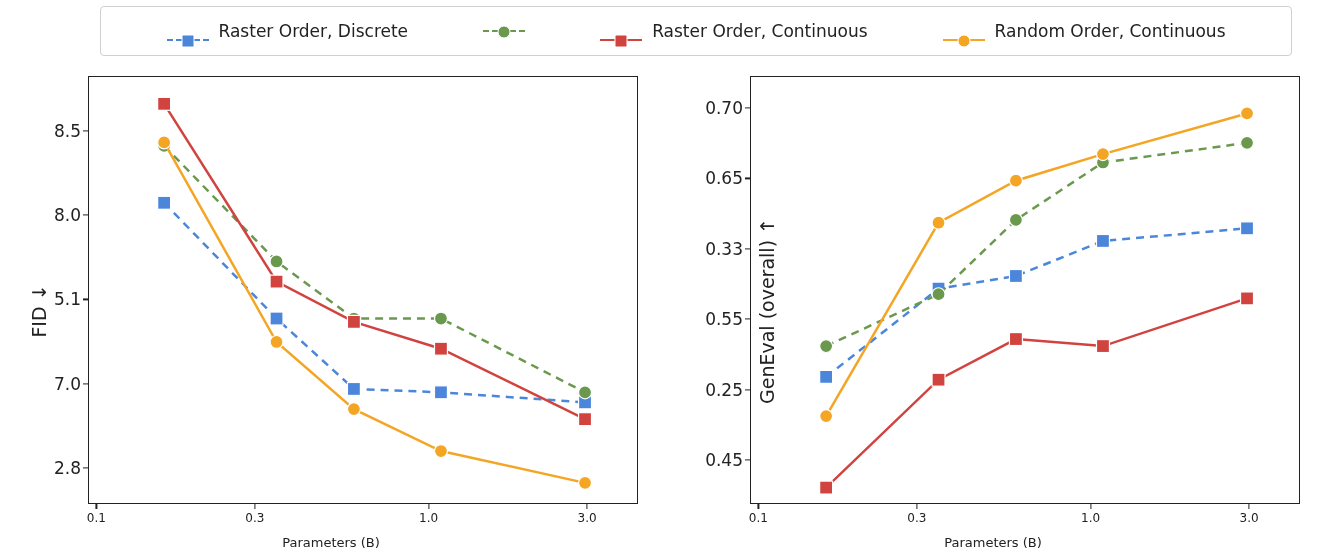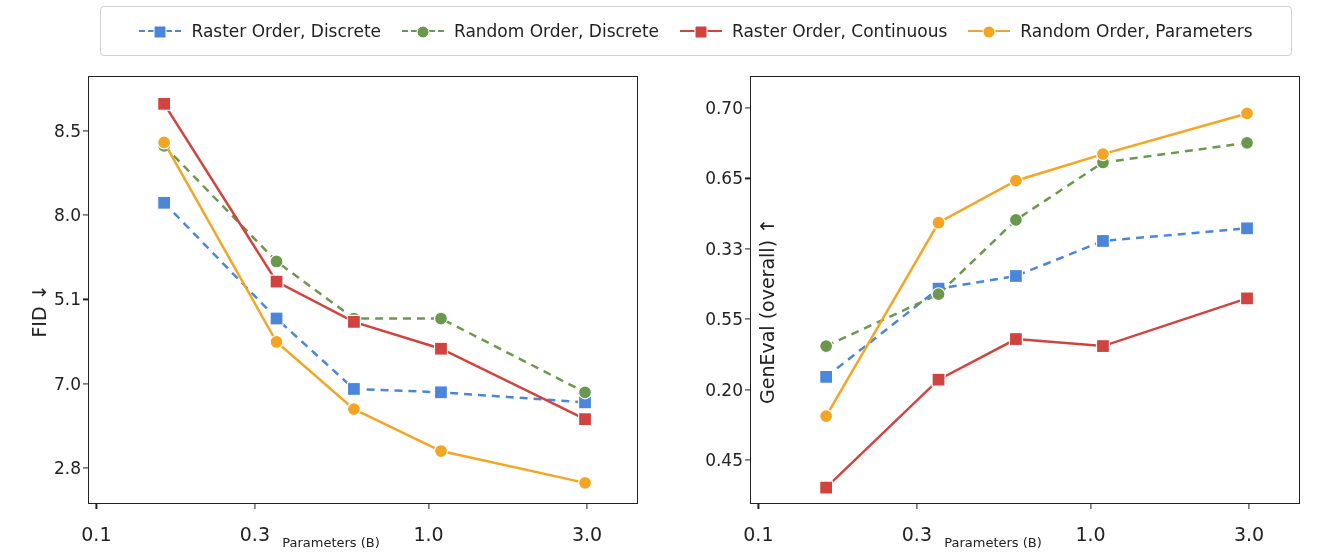--- a/index.html
+++ b/index.html
@@ -25,21 +25,21 @@
   border-radius: 4px;
   background: #fff;
   display: flex;
   align-items: center;
   justify-content: space-around;
   padding: 0 28px;
   font-size: 17px;
 }
 .legend-item {
   display: flex;
-  align-items: center;
+  align-items: flex-end;
   gap: 10px;
 }
 .legend-swatch {
   width: 42px;
   height: 2px;
   display: flex;
   align-items: center;
   justify-content: center;
   position: relative;
 }
@@ -107,22 +107,22 @@
   width: 60px;
   text-align: right;
   padding-right: 8px;
   transform: translateY(-50%);
   font-size: 17px;
 }
 .tick-x {
   position: absolute;
   top: 100%;
   transform: translateX(-50%);
-  padding-top: 20px;
-  font-size: 19px;
+  padding-top: 8px;
+  font-size: 12px;
 }
 .tick-mark-y {
   position: absolute;
   left: -6px;
   width: 6px;
   height: 1.2px;
   background: #222;
   transform: translateY(-50%);
 }
 .tick-mark-x {
@@ -162,33 +162,32 @@
     <div class="legend-item">
       <span class="legend-swatch dashed" style="color:#4b86db">
         <span class="legend-marker square" style="background:#4b86db"></span>
       </span>
       <span>Raster Order, Discrete</span>
     </div>
     <div class="legend-item">
       <span class="legend-swatch dashed" style="color:#6a994e">
         <span class="legend-marker circle" style="background:#6a994e"></span>
       </span>
-      <span>Random Order, Discrete</span>
     </div>
     <div class="legend-item">
       <span class="legend-swatch solid" style="color:#d1433f">
         <span class="legend-marker square" style="background:#d1433f"></span>
       </span>
       <span>Raster Order, Continuous</span>
     </div>
     <div class="legend-item">
       <span class="legend-swatch solid" style="color:#f4a524">
         <span class="legend-marker circle" style="background:#f4a524"></span>
       </span>
-      <span>Random Order, Parameters</span>
+      <span>Random Order, Continuous</span>
     </div>
   </div>
 
   <div class="plots">
 
     <div class="plot">
       <div class="ylabel">FID ↓</div>
       <div class="xlabel">Parameters (B)</div>
       <div class="axes" id="axes-left">
         <svg class="plot-svg" id="svg-left" viewBox="0 0 550 428">
@@ -263,21 +262,21 @@
             <rect x="491.57" y="215.95" width="13" height="13" class="marker-sq" fill="#d1433f"></rect>
             <path d="M75.20 340.71 L188.13 146.42 L265.88 104.18 L353.33 77.43 L498.07 36.61" class="series-line " stroke="#f4a524"></path>
             <circle cx="75.20" cy="340.71" r="6.5" class="marker-ci" fill="#f4a524"></circle>
             <circle cx="188.13" cy="146.42" r="6.5" class="marker-ci" fill="#f4a524"></circle>
             <circle cx="265.88" cy="104.18" r="6.5" class="marker-ci" fill="#f4a524"></circle>
             <circle cx="353.33" cy="77.43" r="6.5" class="marker-ci" fill="#f4a524"></circle>
             <circle cx="498.07" cy="36.61" r="6.5" class="marker-ci" fill="#f4a524"></circle>
           </svg>
       <div class="tick-y" style="top: 382.947px;">0.45</div>
           <div class="tick-mark-y" style="top: 382.947px;"></div>
-          <div class="tick-y" style="top: 312.553px;">0.20</div>
+          <div class="tick-y" style="top: 312.553px;">0.25</div>
           <div class="tick-mark-y" style="top: 312.553px;"></div>
           <div class="tick-y" style="top: 242.158px;">0.55</div>
           <div class="tick-mark-y" style="top: 242.158px;"></div>
           <div class="tick-y" style="top: 171.763px;">0.33</div>
           <div class="tick-mark-y" style="top: 171.763px;"></div>
           <div class="tick-y" style="top: 101.368px;">0.65</div>
           <div class="tick-mark-y" style="top: 101.368px;"></div>
           <div class="tick-y" style="top: 30.9737px;">0.70</div>
           <div class="tick-mark-y" style="top: 30.9737px;"></div>
           <div class="tick-x" style="left: 7.3997px;">0.1</div>

